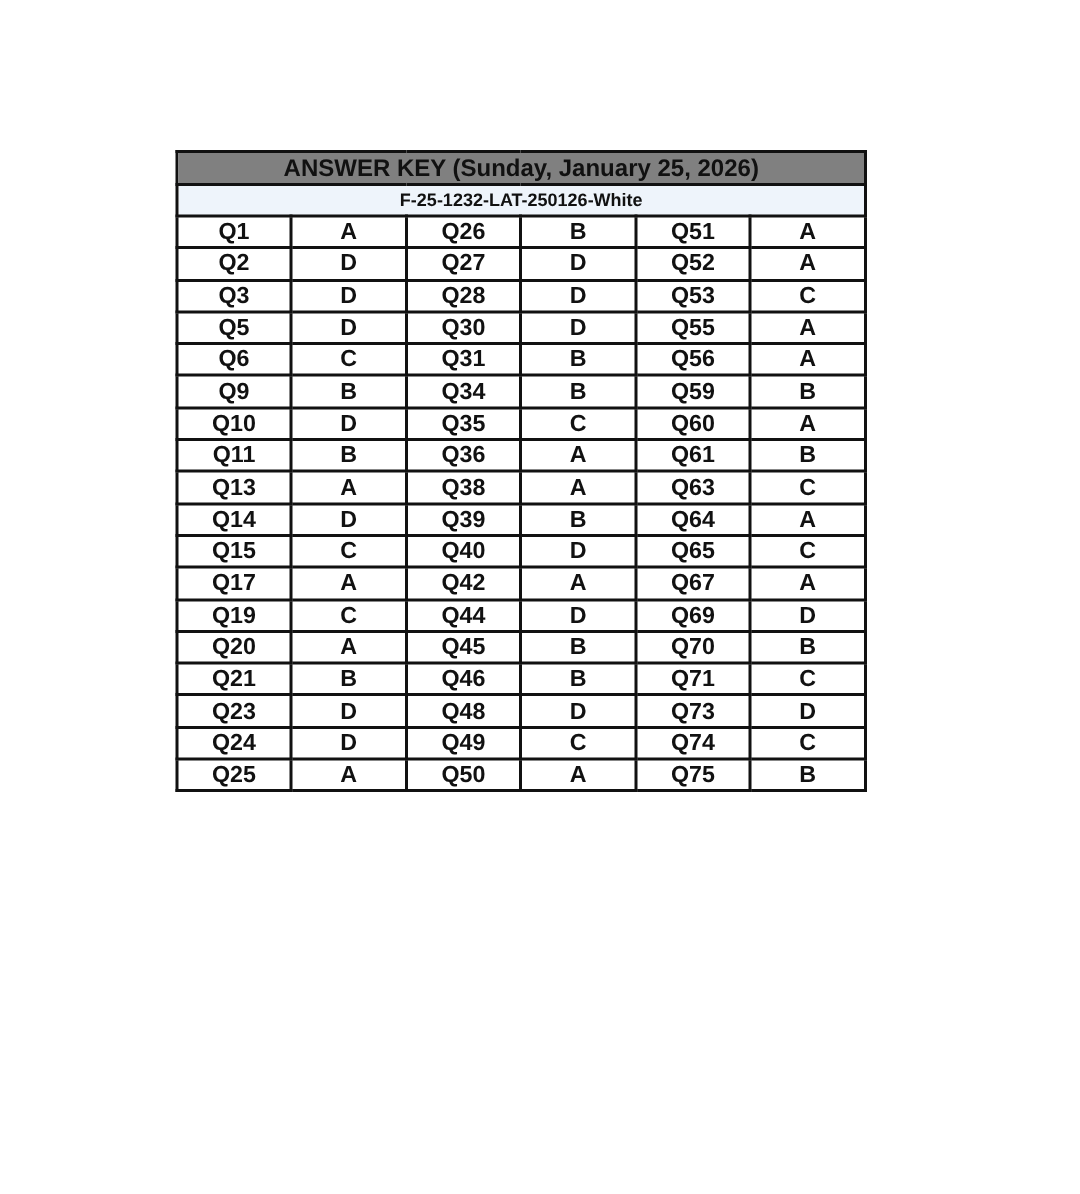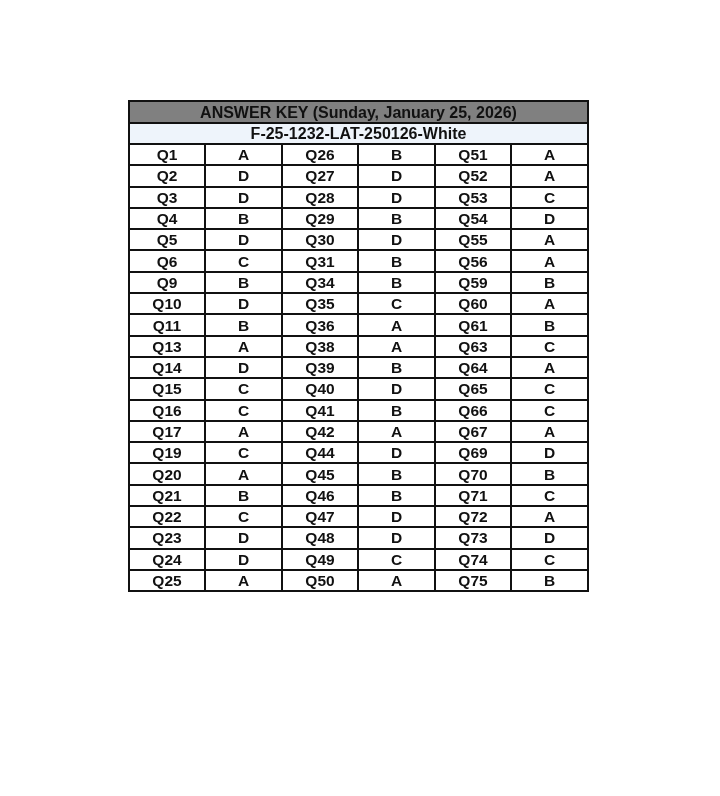--- a/index.html
+++ b/index.html
@@ -8,21 +8,20 @@
       background: #ffffff;
       width: 720px;
       height: 796px;
       overflow: hidden;
     }
     .page {
       position: relative;
       width: 656px;
       height: 796px;
       background: #ffffff;
-      margin-left: 11px;
     }
     .key-table {
       position: absolute;
       left: 117px;
       top: 100px;
       width: 459px;
       border-collapse: collapse;
       table-layout: fixed;
       font-family: "Liberation Sans", sans-serif;
       font-weight: bold;
@@ -41,21 +40,21 @@
       overflow: hidden;
     }
     .title-row td {
       background: #808080;
       font-size: 16px;
       height: 20px;
       color: #111111;
     }
     .subtitle-row td {
       background: #eef4fb;
-      font-size: 16px;
+      font-size: 12px;
       height: 19px;
     }
     col.c-q { width: 76px; }
     col.c-a { width: 77px; }
   </style>
 </head>
 <body>
 
 <div class="page">
   <table class="key-table">
@@ -92,28 +91,20 @@
         </tr>
         <tr>
           <td>Q3</td>
           <td>D</td>
           <td>Q28</td>
           <td>D</td>
           <td>Q53</td>
           <td>C</td>
         </tr>
         <tr>
-          <td>Q4</td>
-          <td>B</td>
-          <td>Q29</td>
-          <td>B</td>
-          <td>Q54</td>
-          <td>D</td>
-        </tr>
-        <tr>
           <td>Q5</td>
           <td>D</td>
           <td>Q30</td>
           <td>D</td>
           <td>Q55</td>
           <td>A</td>
         </tr>
         <tr>
           <td>Q6</td>
           <td>C</td>
@@ -164,28 +155,20 @@
         </tr>
         <tr>
           <td>Q15</td>
           <td>C</td>
           <td>Q40</td>
           <td>D</td>
           <td>Q65</td>
           <td>C</td>
         </tr>
         <tr>
-          <td>Q16</td>
-          <td>C</td>
-          <td>Q41</td>
-          <td>B</td>
-          <td>Q66</td>
-          <td>C</td>
-        </tr>
-        <tr>
           <td>Q17</td>
           <td>A</td>
           <td>Q42</td>
           <td>A</td>
           <td>Q67</td>
           <td>A</td>
         </tr>
         <tr>
           <td>Q19</td>
           <td>C</td>
@@ -202,28 +185,20 @@
           <td>Q70</td>
           <td>B</td>
         </tr>
         <tr>
           <td>Q21</td>
           <td>B</td>
           <td>Q46</td>
           <td>B</td>
           <td>Q71</td>
           <td>C</td>
-        </tr>
-        <tr>
-          <td>Q22</td>
-          <td>C</td>
-          <td>Q47</td>
-          <td>D</td>
-          <td>Q72</td>
-          <td>A</td>
         </tr>
         <tr>
           <td>Q23</td>
           <td>D</td>
           <td>Q48</td>
           <td>D</td>
           <td>Q73</td>
           <td>D</td>
         </tr>
         <tr>

